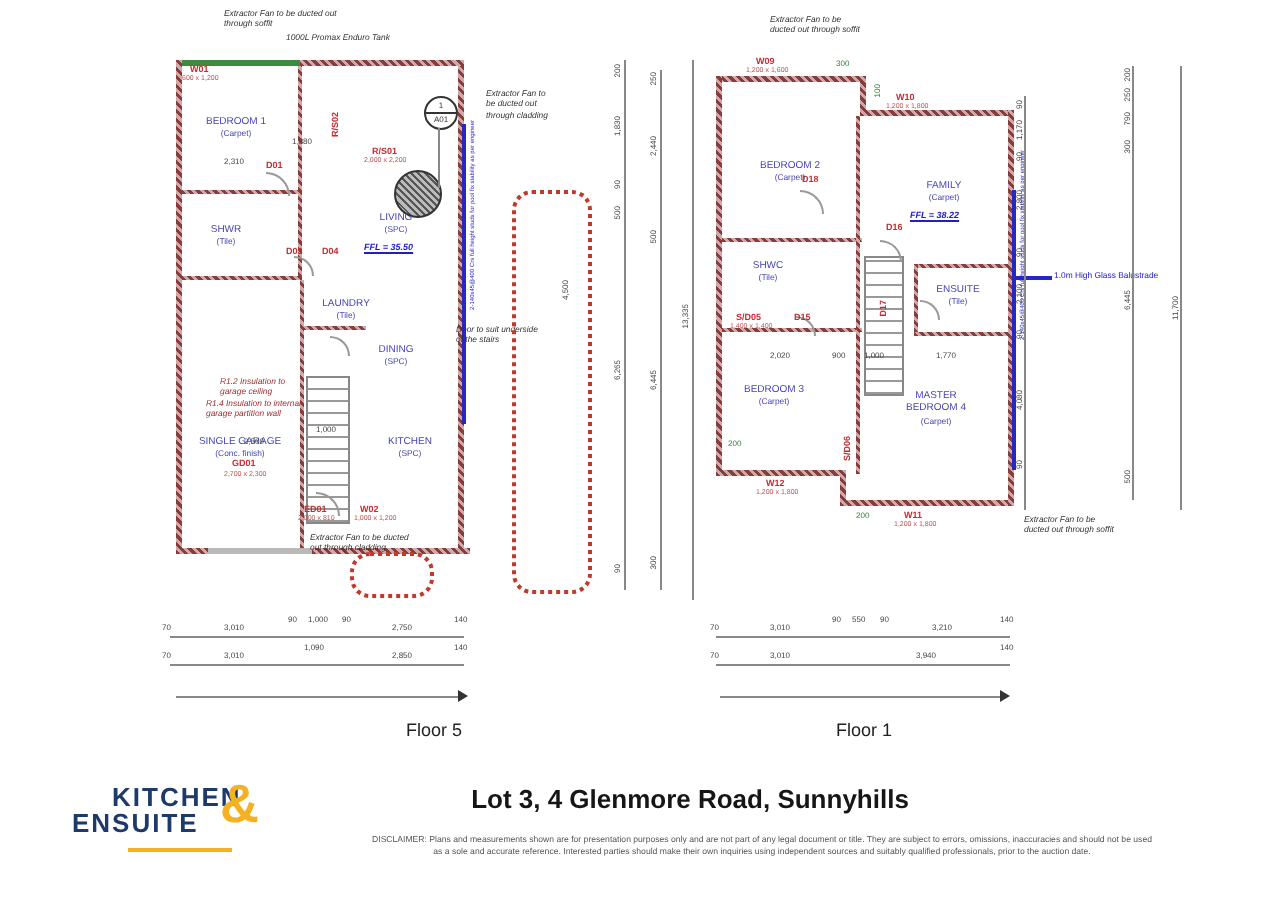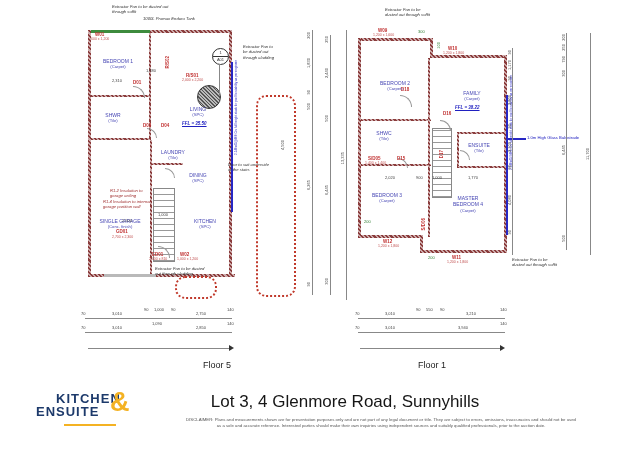--- a/index.html
+++ b/index.html
@@ -34,21 +34,21 @@
   .tank{position:absolute;width:22px;height:22px;border-radius:50%;border:1px solid #333;
         background:repeating-linear-gradient(45deg,#555 0 1px,#bbb 1px 2.5px)}
   .marker{position:absolute;width:15px;height:15px;border:1px solid #333;border-radius:50%;
           background:#fff;font-size:4px;color:#333;text-align:center}
   .marker .t{line-height:7px}
   .marker .b{line-height:6px;border-top:1px solid #333}
   .arrowR{position:absolute;width:0;height:0;border-left:5px solid #333;
           border-top:3px solid transparent;border-bottom:3px solid transparent}
   .floorlabel{position:absolute;font-size:9px;color:#222}
   .title{position:absolute;left:345px;top:392px;transform:translateX(-50%);
-         font-size:17px;font-weight:normal;color:#161616;white-space:nowrap}
+         font-size:13px;font-weight:bold;color:#161616;white-space:nowrap}
   .logoline{position:absolute;font-size:13px;font-weight:bold;color:#1d3a6b;letter-spacing:1px;line-height:1}
   .amp{position:absolute;font-size:27px;font-weight:bold;color:#f4b223;line-height:1}
   .goldbar{position:absolute;background:#f4b223}
   .disc{position:absolute;left:150px;top:417px;width:462px;text-align:center;
         font-size:4.3px;color:#555;line-height:1.5}
 </style>
 </head>
 <body>
 
 <div id="canvas">

